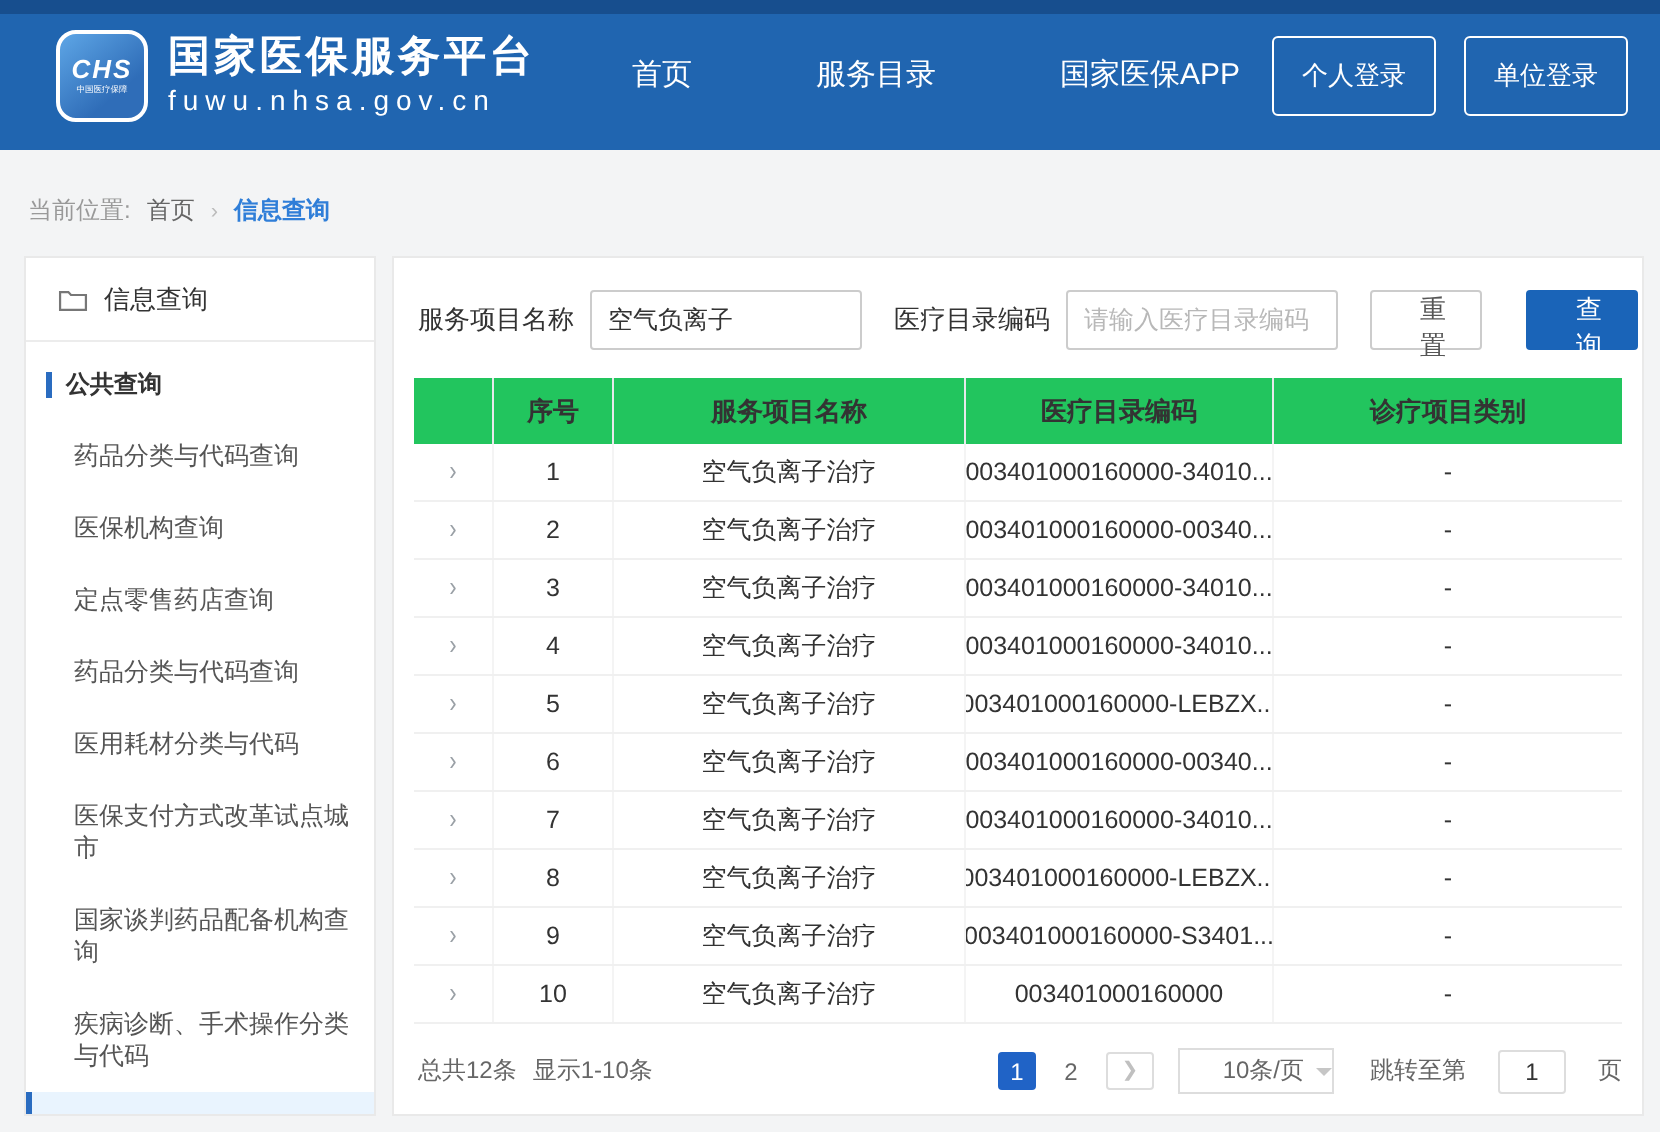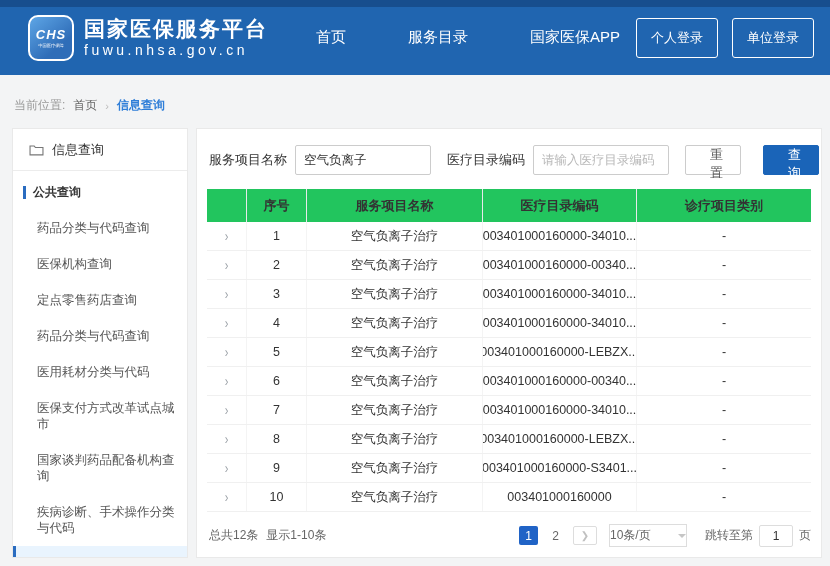--- a/index.html
+++ b/index.html
@@ -71,23 +71,23 @@
   .c-name { width:176px; flex:none; }
   .c-code { width:154px; flex:none; }
   .c-cat { flex:1; }
   .expand-arrow { color:#9aa0a6; font-size:11px; cursor:pointer; transform:scaleY(1.3); display:inline-block; }
   
   .table-footer { display:flex; align-items:center; padding:12px 10px 0 12px; font-size:12px; color:#666; }
   .pager { margin-left:auto; display:flex; align-items:center; gap:8px; }
   .page-num { min-width:19px; height:19px; display:flex; align-items:center; justify-content:center; font-size:12px; color:#666; cursor:pointer; border-radius:2px; padding:0 3px; }
   .page-num.active { background:#2063c6; color:#fff; }
   .next-btn { width:24px; height:19px; border:1px solid #ddd; border-radius:2px; background:#fff; color:#c0c0c0; display:flex; align-items:center; justify-content:center; font-size:10px; cursor:pointer; }
-  .size-select { width:78px; height:23px; border:1px solid #ddd; border-radius:0; display:flex; align-items:center; justify-content:space-between; gap:6px; color:#666; cursor:pointer; background:#fff; margin:0 4px; }
+  .size-select { width:78px; height:23px; border:1px solid #ddd; border-radius:0; display:flex; align-items:center; justify-content:flex-end; gap:6px; color:#666; cursor:pointer; background:#fff; margin:0 4px; }
   .chev { width:0; height:0; border-left:4px solid transparent; border-right:4px solid transparent; border-top:4px solid #c6c6c6; }
-  .jump { display:flex; align-items:center; gap:6px; margin-left:6px;justify-content:center; }
+  .jump { display:flex; align-items:center; gap:16px; margin-left:6px;justify-content:center; }
   .jump-input { width:34px; height:22px; border:1px solid #ddd; border-radius:2px; text-align:center; font-size:12px; color:#333; font-family:inherit; }
 </style>
 </head>
 <body>
 
 <div class="header">
   <div class="logo">
     <div class="logo-badge">
       <span class="chs">CHS</span>
       <span class="sub">中国医疗保障</span>

